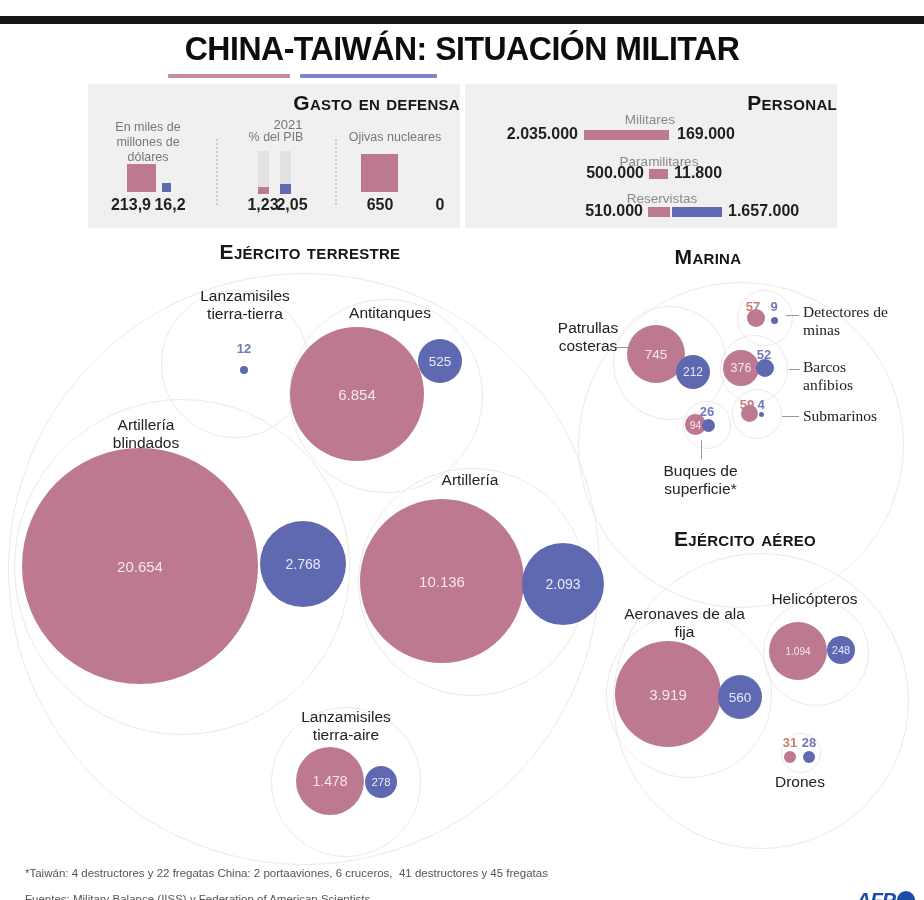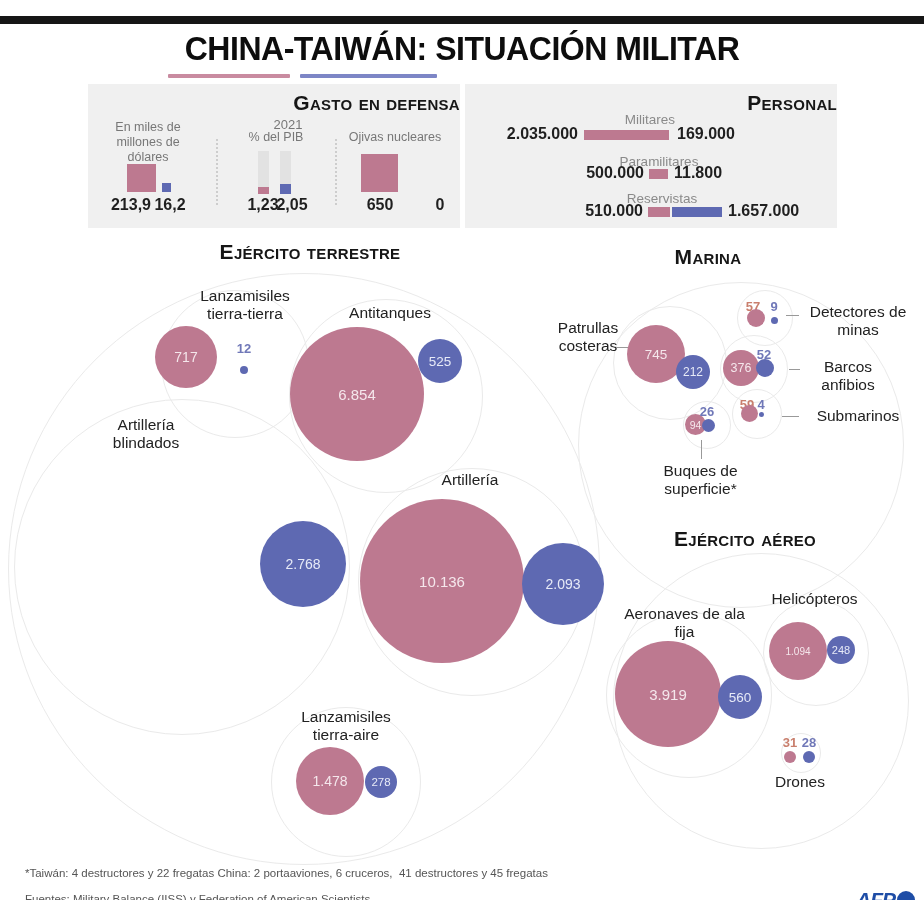--- a/index.html
+++ b/index.html
@@ -31,21 +31,21 @@
   .pv-r{text-align:left;}
 
   .sec-title{position:absolute;text-align:center;font-variant:small-caps;font-weight:800;
              font-size:21px;color:#161616;letter-spacing:.3px;}
   .ring{position:absolute;border:1px solid #eaeaea;border-radius:50%;}
   .bubble{position:absolute;border-radius:50%;display:flex;align-items:center;justify-content:center;
           font-size:14px;}
   .bubble.cn{background:#bd7990;color:#f5e7ec;}
   .bubble.tw{background:#5e69b2;color:#e7eaf7;}
   .blabel{position:absolute;font-size:15.5px;color:#222;line-height:1.14;}
-  .center{text-align:center;} .leftal{text-align:center;}
+  .center{text-align:center;} .leftal{text-align:left;font-family:Liberation Serif, serif;}
   .num{position:absolute;font-size:13px;font-weight:700;text-align:center;}
   .num.cn{color:#c97f6d;}
   .num.tw{color:#7078b8;}
   .dash-h{position:absolute;height:0;border-top:1px solid #999;}
   .dash-v{position:absolute;width:0;border-left:1px solid #999;}
 
   .footnote{position:absolute;left:25px;top:851px;font-size:11.5px;color:#555;white-space:pre-wrap;}
   .sources{position:absolute;left:25px;top:877px;font-size:11.5px;color:#555;}
   .afp{position:absolute;left:856px;top:872px;display:flex;align-items:center;gap:2px;}
   .afp-txt{font-size:21px;font-weight:800;font-style:italic;color:#1e4da6;letter-spacing:-1px;}
@@ -112,29 +112,29 @@
   <div class="sec-title" style="left:160px;top:224px;width:300px;">Ejército terrestre</div>
 
   <div class="ring" style="left:8px;top:257px;width:590px;height:590px;"></div>
   <div class="ring" style="left:161px;top:274px;width:146px;height:146px;"></div>
   <div class="ring" style="left:289px;top:283px;width:192px;height:192px;"></div>
   <div class="ring" style="left:14px;top:383px;width:334px;height:334px;"></div>
   <div class="ring" style="left:358px;top:452px;width:226px;height:226px;"></div>
   <div class="ring" style="left:271px;top:691px;width:148px;height:148px;"></div>
 
   <div class="blabel center" style="left:180px;top:271px;width:130px;">Lanzamisiles tierra-tierra</div>
-  <div class="bubble cn" style="left:155px;top:310px;width:62px;height:62px;">717</div>
   <div class="num tw" style="left:232px;top:325px;width:24px;">12</div>
   <div class="bubble tw" style="left:240px;top:350px;width:8px;height:8px;"></div>
 
   <div class="blabel center" style="left:320px;top:288px;width:140px;">Antitanques</div>
   <div class="bubble cn" style="left:290px;top:311px;width:134px;height:134px;font-size:15px;">6.854</div>
   <div class="bubble tw" style="left:418px;top:323px;width:44px;height:44px;font-size:13.5px;">525</div>
 
   <div class="blabel center" style="left:96px;top:400px;width:100px;">Artillería blindados</div>
+  <div class="bubble cn" style="left:22px;top:432px;width:236px;height:236px;font-size:15px;">20.654</div>
   <div class="bubble tw" style="left:260px;top:505px;width:86px;height:86px;">2.768</div>
 
   <div class="blabel center" style="left:410px;top:455px;width:120px;">Artillería</div>
   <div class="bubble cn" style="left:360px;top:483px;width:164px;height:164px;font-size:15px;">10.136</div>
   <div class="bubble tw" style="left:522px;top:527px;width:82px;height:82px;">2.093</div>
 
   <div class="blabel center" style="left:281px;top:692px;width:130px;">Lanzamisiles tierra-aire</div>
   <div class="bubble cn" style="left:296px;top:731px;width:68px;height:68px;">1.478</div>
   <div class="bubble tw" style="left:365px;top:750px;width:32px;height:32px;font-size:11.5px;">278</div>
 

